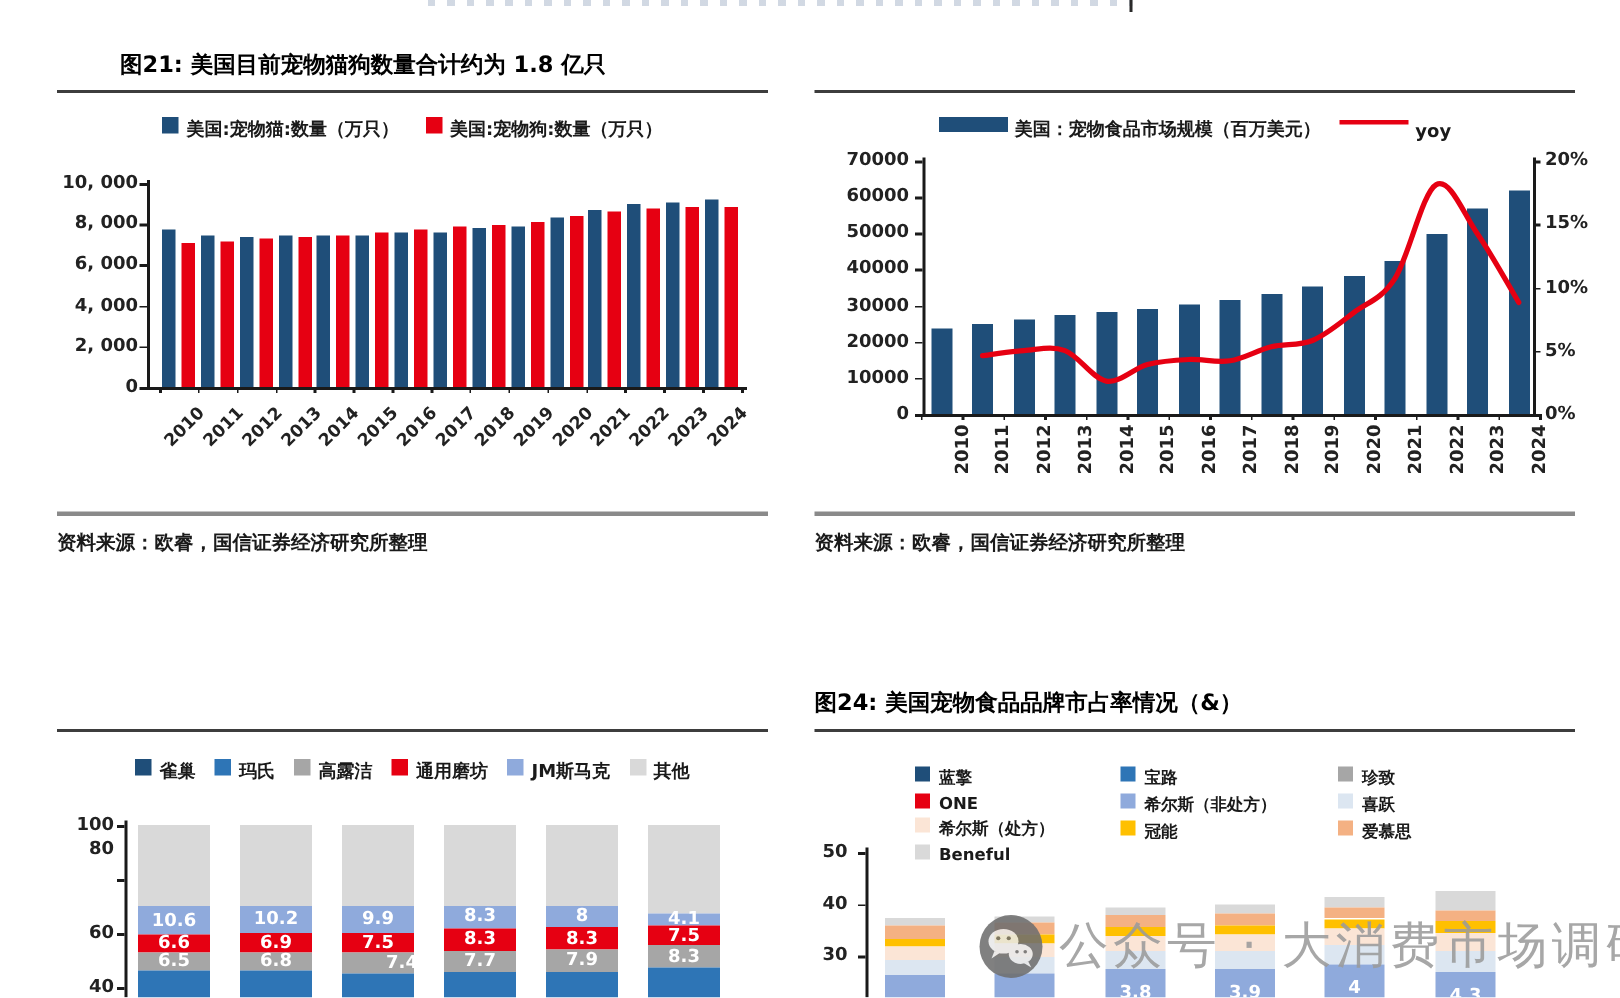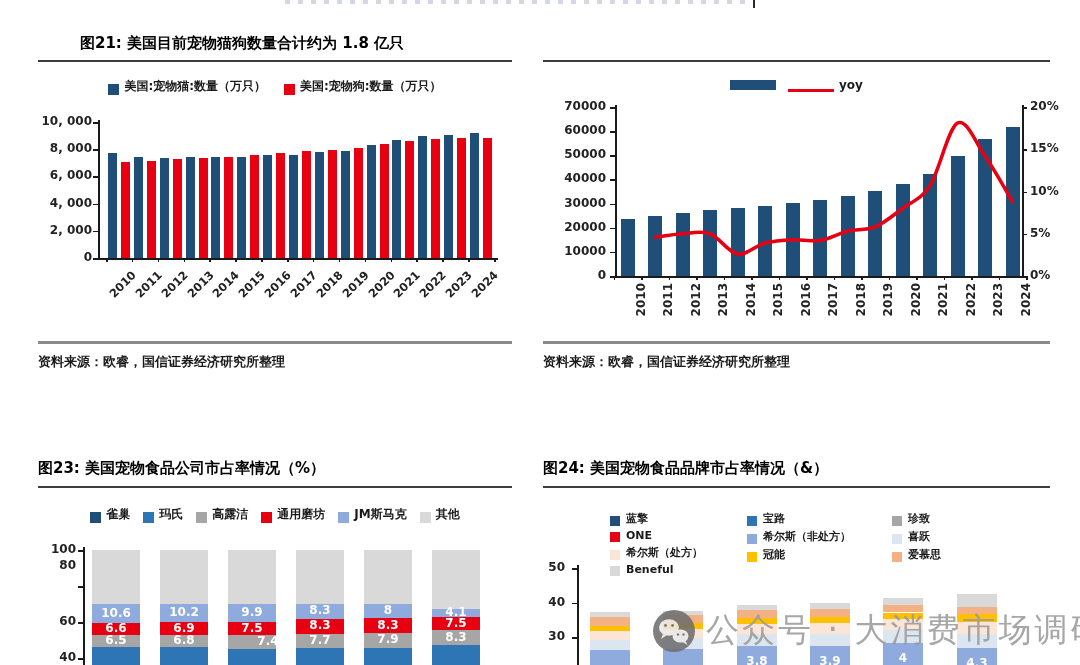--- a/index.html
+++ b/index.html
@@ -2,21 +2,21 @@
 <html><head>
 <meta charset="utf-8">
 <style>
   html,body{margin:0;padding:0;background:#ffffff;}
   #page{position:relative;width:1080px;height:665px;background:#fff;overflow:hidden;
         font-family:"DejaVu Sans","Liberation Sans",sans-serif;color:#111;}
   .fig-title{position:absolute;font-size:15px;font-weight:bold;color:#000;white-space:nowrap;}
   .title-rule{position:absolute;height:2px;background:#3d3d3d;}
   .legend-row{position:absolute;display:flex;align-items:center;justify-content:center;
               gap:18px;font-size:12px;font-weight:bold;color:#1a1a1a;}
-  .legend-item{display:flex;align-items:flex-end;gap:5px;white-space:nowrap;}
+  .legend-item{display:flex;align-items:flex-start;gap:5px;white-space:nowrap;}
   .sw{width:11px;height:11px;display:inline-block;flex:0 0 auto;}
   .sw-bar{width:46px;height:10px;display:inline-block;flex:0 0 auto;}
   .sw-line{width:46px;height:3px;display:inline-block;flex:0 0 auto;}
   .source-divider{position:absolute;height:3px;background:#8a8a8a;}
   .source-text{position:absolute;font-size:13px;font-weight:bold;color:#1a1a1a;white-space:nowrap;}
   .plot{position:absolute;left:0;top:0;width:1080px;height:665px;pointer-events:none;}
   .ylab{position:absolute;font-size:12px;font-weight:bold;color:#222;text-align:right;}
   .ylab-l{text-align:left;}
   .bar{position:absolute;}
   .seg-label{position:absolute;font-size:12px;font-weight:bold;color:#fff;text-align:center;white-space:nowrap;}
@@ -133,20 +133,21 @@
       <div style="position: absolute; left: 494px; top: 258px; width: 1.5px; height: 4px; background: rgb(26, 26, 26);"></div>
       <div class="axis" style="position: absolute; left: 94px; top: 258px; width: 404px; height: 2px; background: rgb(26, 26, 26);"></div>
     </div>
   <div class="source-divider" style="left:38px;top:341px;width:474px;"></div>
   <div class="source-text" style="left:38px;top:353px;">资料来源：欧睿，国信证券经济研究所整理</div>
 
   <div class="title-rule" style="left:543px;top:60px;width:507px;"></div>
   <div class="legend-row" id="fig22-legend" style="left:543px;top:78px;width:507px;gap:12px;">
       <div class="legend-item">
         <span class="sw-bar" style="background: rgb(31, 78, 121);"></span>
+        <span>美国：宠物食品市场规模（百万美元）</span>
       </div>
       <div class="legend-item">
         <span class="sw-line" style="background: rgb(230, 0, 18);"></span>
         <span>yoy</span>
       </div>
     </div>
   <div class="plot" id="fig22-plot">
       <div class="ylab" style="position: absolute; left: 556px; top: 99px; width: 50px;">70000</div>
       <div style="position: absolute; left: 610px; top: 107px; width: 5px; height: 1.5px; background: rgb(26, 26, 26);"></div>
       <div class="ylab" style="position: absolute; left: 556px; top: 123.143px; width: 50px;">60000</div>
@@ -222,21 +223,20 @@
       <div style="position: absolute; left: 998.75px; top: 276px; width: 1.5px; height: 4px; background: rgb(26, 26, 26);"></div>
       <div style="position: absolute; left: 1026.25px; top: 276px; width: 1.5px; height: 4px; background: rgb(26, 26, 26);"></div>
       <div class="axis" style="position: absolute; left: 611px; top: 276px; width: 415px; height: 2px; background: rgb(26, 26, 26);"></div>
       <svg width="1080" height="665" style="position: absolute; left: 0px; top: 0px;">
         <path d="M655,237.13C659.5833333333334,236.56666666666666,673.3333333333334,234.31333333333333,682.5,233.75C691.6666666666666,233.18666666666667,700.8333333333334,230.37,710,233.75C719.1666666666666,237.13,728.3333333333334,252.48083333333332,737.5,254.03C746.6666666666666,255.57916666666668,755.8333333333334,245.43916666666667,765,243.04500000000002C774.1666666666666,240.65083333333337,783.3333333333334,240.08750000000003,792.5,239.66500000000002C801.6666666666666,239.2425,810.8333333333334,241.91833333333332,820,240.51C829.1666666666666,239.10166666666666,838.3333333333334,233.46833333333333,847.5,231.215C856.6666666666666,228.96166666666667,865.8333333333334,230.79250000000002,875,226.99C884.1666666666666,223.1875,893.3333333333334,215.30083333333334,902.5,208.4C911.6666666666666,201.49916666666667,920.8333333333334,199.80916666666667,930,185.585C939.1666666666666,171.36083333333335,948.3333333333334,127.98416666666667,957.5,123.055C966.6666666666666,118.12583333333335,975.8333333333334,142.91250000000002,985,156.01000000000002C994.1666666666666,169.10750000000002,1007.9166666666666,194.035,1012.5,201.64" fill="none" stroke="#e60012" stroke-width="3.5" stroke-linecap="round"></path>
       </svg>
     </div>
   <div class="source-divider" style="left:543px;top:341px;width:507px;"></div>
   <div class="source-text" style="left:543px;top:353px;">资料来源：欧睿，国信证券经济研究所整理</div>
 
-  <div class="fig-title" style="left:38px;top:459px;">图23: 美国宠物食品公司市占率情况（%）</div>
   <div class="title-rule" style="left:38px;top:486px;width:474px;"></div>
   <div class="legend-row" id="fig23-legend" style="left:38px;top:506px;width:474px;gap:13px;">
       <div class="legend-item">
         <span class="sw" style="background: rgb(31, 78, 121);"></span>
         <span>雀巢</span>
       </div>
       <div class="legend-item">
         <span class="sw" style="background: rgb(46, 117, 182);"></span>
         <span>玛氏</span>
       </div>

